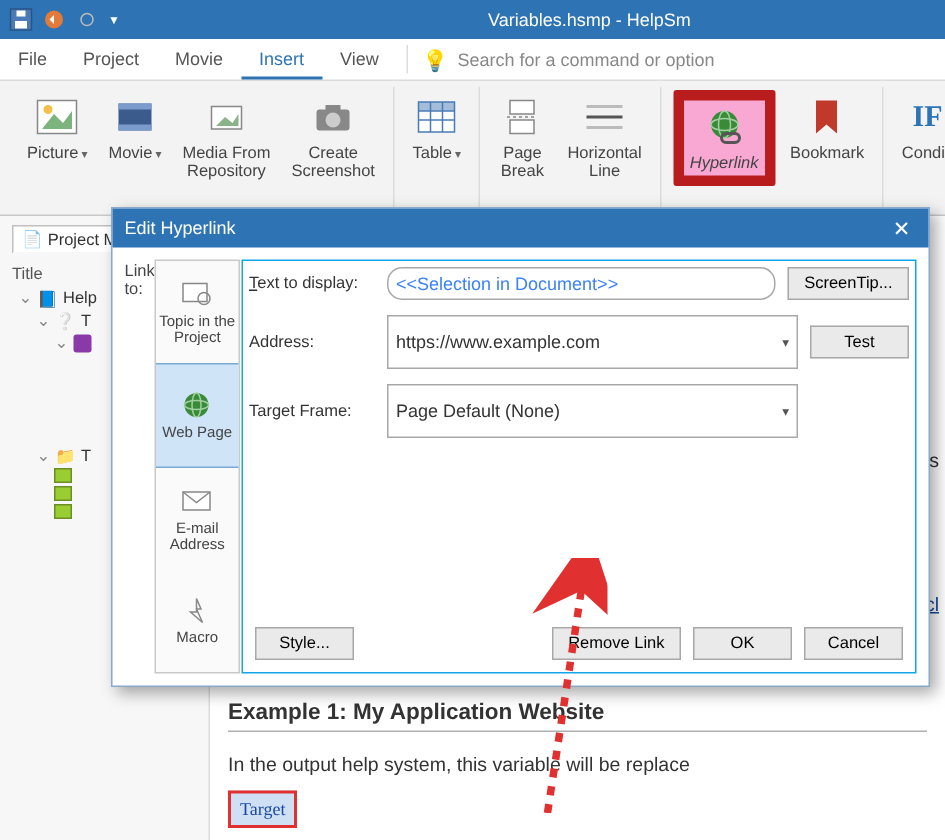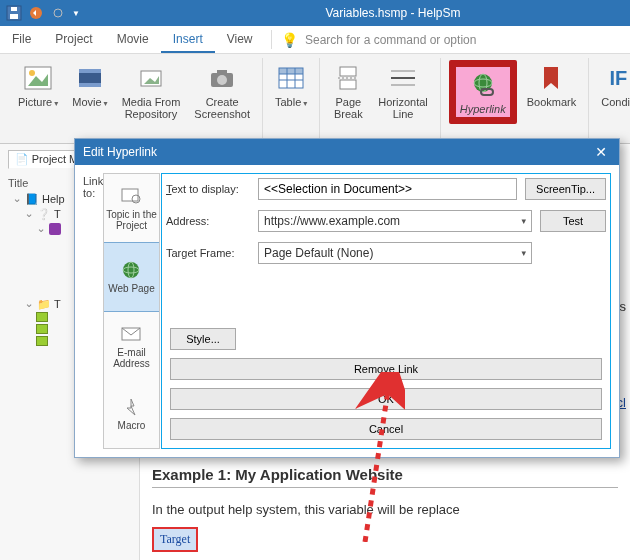--- a/index.html
+++ b/index.html
@@ -57,24 +57,24 @@
   .linkto-lbl { font-size: 11px; color: #444; padding: 2px 0 6px; }
   .cat { flex: 1; border: 1px solid #c9c9c9; background: #fafafa; display: flex; flex-direction: column; }
   .cat-item { flex: 1; display: flex; flex-direction: column; align-items: center; justify-content: center; gap: 3px; font-size: 10px; text-align: center; padding: 4px 2px; cursor: pointer; color: #444; }
   .cat-item.sel { background: #cfe4f7; border-top: 1px solid #7aaad4; border-bottom: 1px solid #7aaad4; }
   .cat-ico { width: 24px; height: 20px; display: flex; align-items: center; justify-content: center; }
   .dlg-right { flex: 1; border: 1px solid #0ea5e9; padding: 4px; position: relative; }
   .form-row { display: flex; align-items: center; gap: 8px; margin-bottom: 10px; }
   .form-lbl { width: 84px; font-size: 11px; color: #333; }
   .form-lbl .ul { text-decoration: underline; }
   .txtbox { flex: 1; border: 1px solid #a8a8a8; height: 22px; padding: 0 5px; font-size: 12px; background: #fff; }
-  .combo { flex: 1; border: 1px solid #a8a8a8; height: 22px; padding: 0 5px; font-size: 12px; background: #fff; display: flex; align-items: center; justify-content: space-between; }
+  .combo { flex: 1; border: 1px solid #a8a8a8; height: 36px; padding: 0 5px; font-size: 12px; background: #fff; display: flex; align-items: center; justify-content: space-between; }
   .combo .arr { font-size: 9px; color: #555; }
   .btn { border: 1px solid #a8a8a8; background: #eaeaea; height: 22px; min-width: 66px; padding: 0 10px; font-size: 11px; cursor: pointer; display: inline-flex; align-items: center; justify-content: center; }
-  .dlg-buttons { position: absolute; bottom: 8px; left: 8px; right: 8px; display: flex; justify-content: flex-end; gap: 8px; flex-direction: column; }
+  .dlg-buttons { position: absolute; bottom: 8px; left: 8px; right: 8px; display: flex; justify-content: flex-end; gap: 8px; }
   .dlg-buttons .left { margin-right: auto; }
 
   
   .ann { position: absolute; left: 345px; top: 372px; width: 60px; height: 170px; z-index: 20; pointer-events: none; }
 
   
   svg { display: block; }
 </style>
 </head>
 <body>
@@ -223,21 +223,21 @@
               <path d="M3 2 H17 V24 L10 18 L3 24 Z" fill="#c0392b"></path>
             </svg>
           </span>
         <span class="lbl">Bookmark</span>
       </div>
     </div>
   </div>
   <div class="rgroup" style="border-right:none">
     <div class="rbtn">
       <span class="ico">
-          <span style="font-size:20px;font-weight:bold;color:#2e74b5;font-family:Liberation Sans, sans-serif">IF</span>
+          <span style="font-size:20px;font-weight:bold;color:#2e74b5;font-family:Liberation Serif, serif">IF</span>
         </span>
       <span class="lbl">Conditi</span>
     </div>
   </div>
 </div>
 
 <div class="docarea">
   <div class="sidepane">
     <span class="panetab">📄 <span>Project M</span></span>
     <div class="tree-title">Title</div>
@@ -331,21 +331,21 @@
                 <path d="M10 2 L13 9 L10 9 L14 18 L6 11 L10 11 Z" fill="none" stroke="#888"></path>
               </svg>
             </span>
           <span>Macro</span>
         </div>
       </div>
     </div>
     <div class="dlg-right">
       <div class="form-row">
         <span class="form-lbl"><span class="ul">T</span><span>ext to display:</span></span>
-        <input class="txtbox" style="color: #000000;" value="&lt;&lt;Selection in Document&gt;&gt;">
+        <input class="txtbox" style="color: #3b82f6; border-radius: 10px;" value="&lt;&lt;Selection in Document&gt;&gt;">
         <button class="btn">ScreenTip...</button>
       </div>
       <div class="form-row">
         <span class="form-lbl">Address:</span>
         <div class="combo">
           <span>https://www.example.com</span>
           <span class="arr">▾</span>
         </div>
         <button class="btn">Test</button>
       </div>

